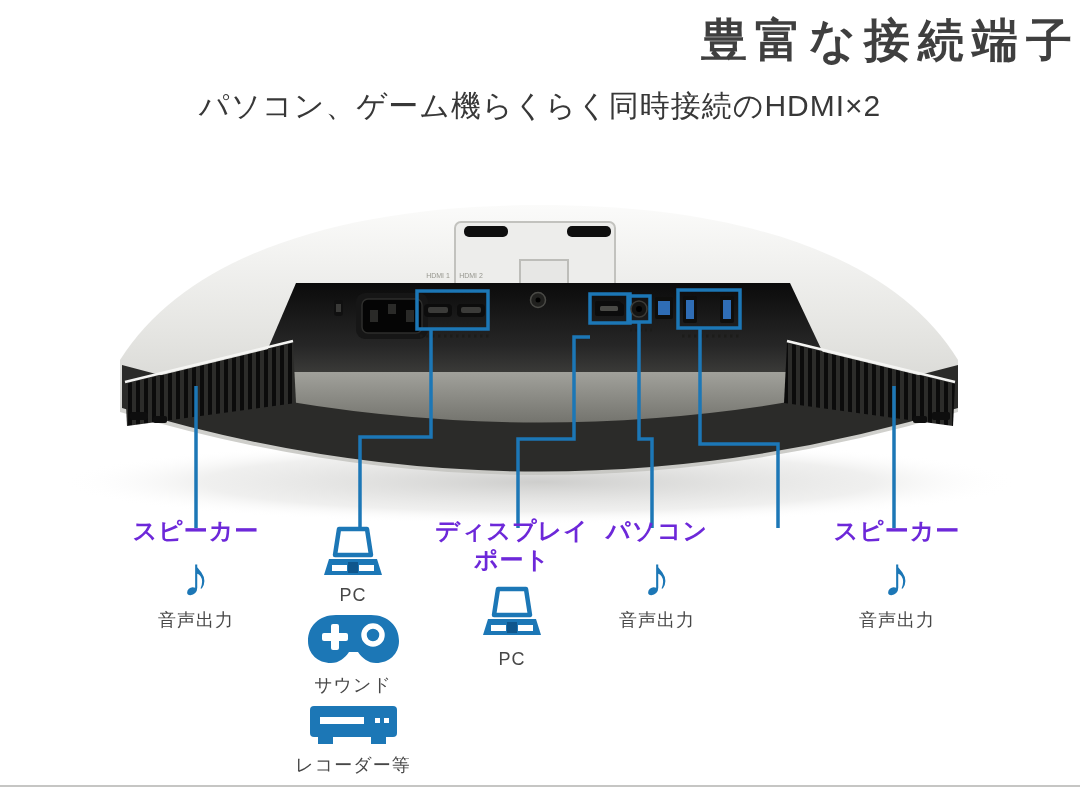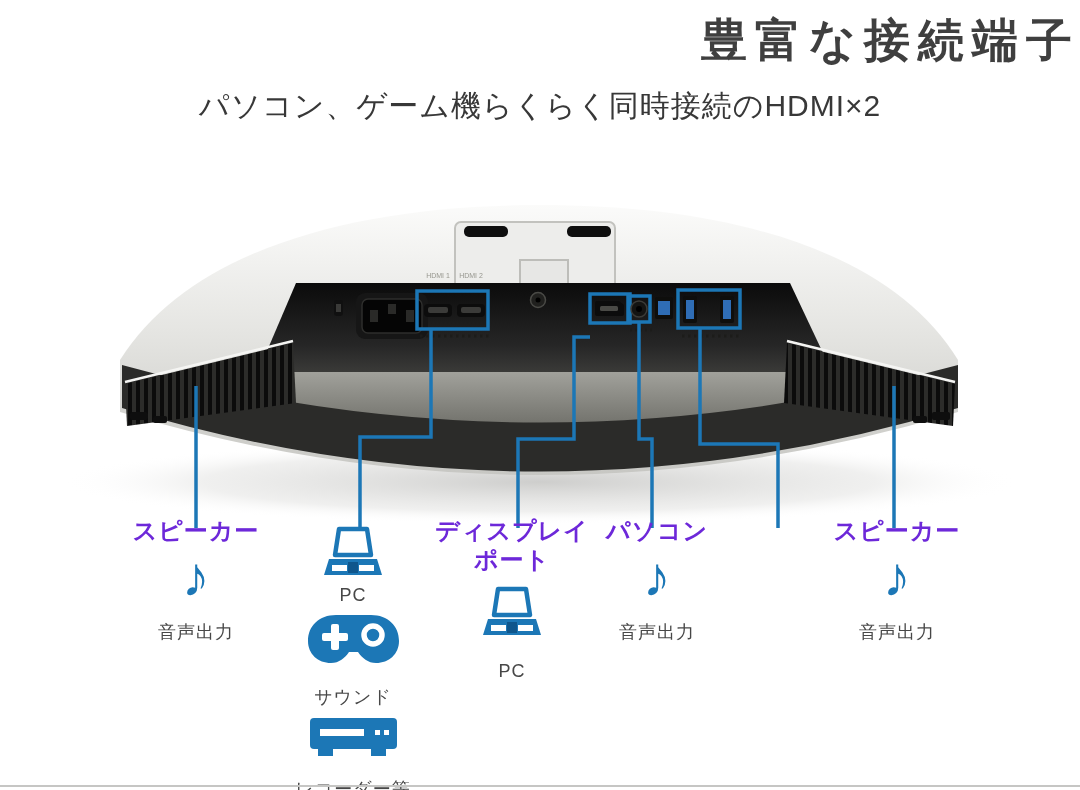--- a/index.html
+++ b/index.html
@@ -18,21 +18,21 @@
     font-size:30px;font-weight:400;letter-spacing:1px;color:#383838;
   }
   .monitor-svg{position:absolute;top:160px;left:0;}
   .divider{position:absolute;left:0;top:785px;width:1080px;height:2px;background:#c6c6c4;}
 
   .col{position:absolute;text-align:center;}
   .col .label{font-size:24px;line-height:29px;font-weight:600;color:#6d28d9;letter-spacing:1px;}
   .col .caption{font-size:18px;line-height:22px;color:#474747;letter-spacing:1px;}
   .note-glyph{font-size:56px;line-height:56px;color:var(--accent);display:block;margin-top:4px;}
   .icon-wrap{display:block;}
-  .mt2{margin-top:16px;} .mt6{margin-top:6px;}
+  .mt2{margin-top:4px;} .mt6{margin-top:6px;}
   .mt8{margin-top:8px;} .mt10{margin-top:10px;} .mt12{margin-top:12px;}
 </style>
 </head>
 <body>
 
 <div class="stage">
 
   <div class="title">豊富な接続端子</div>
   <div class="subtitle">パソコン、ゲーム機らくらく同時接続のHDMI×2</div>
 

